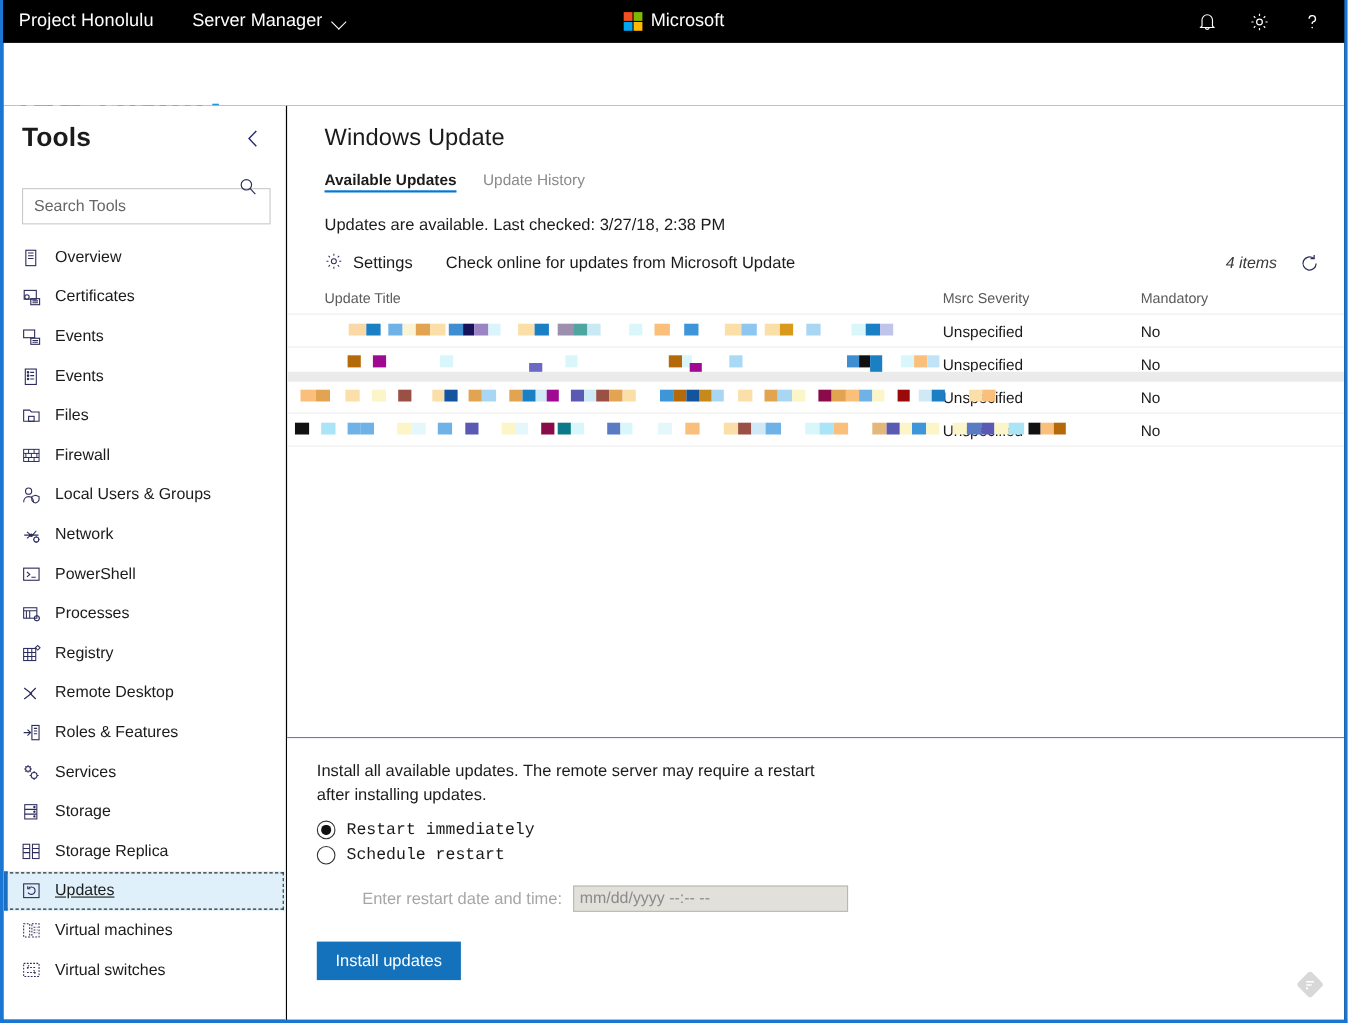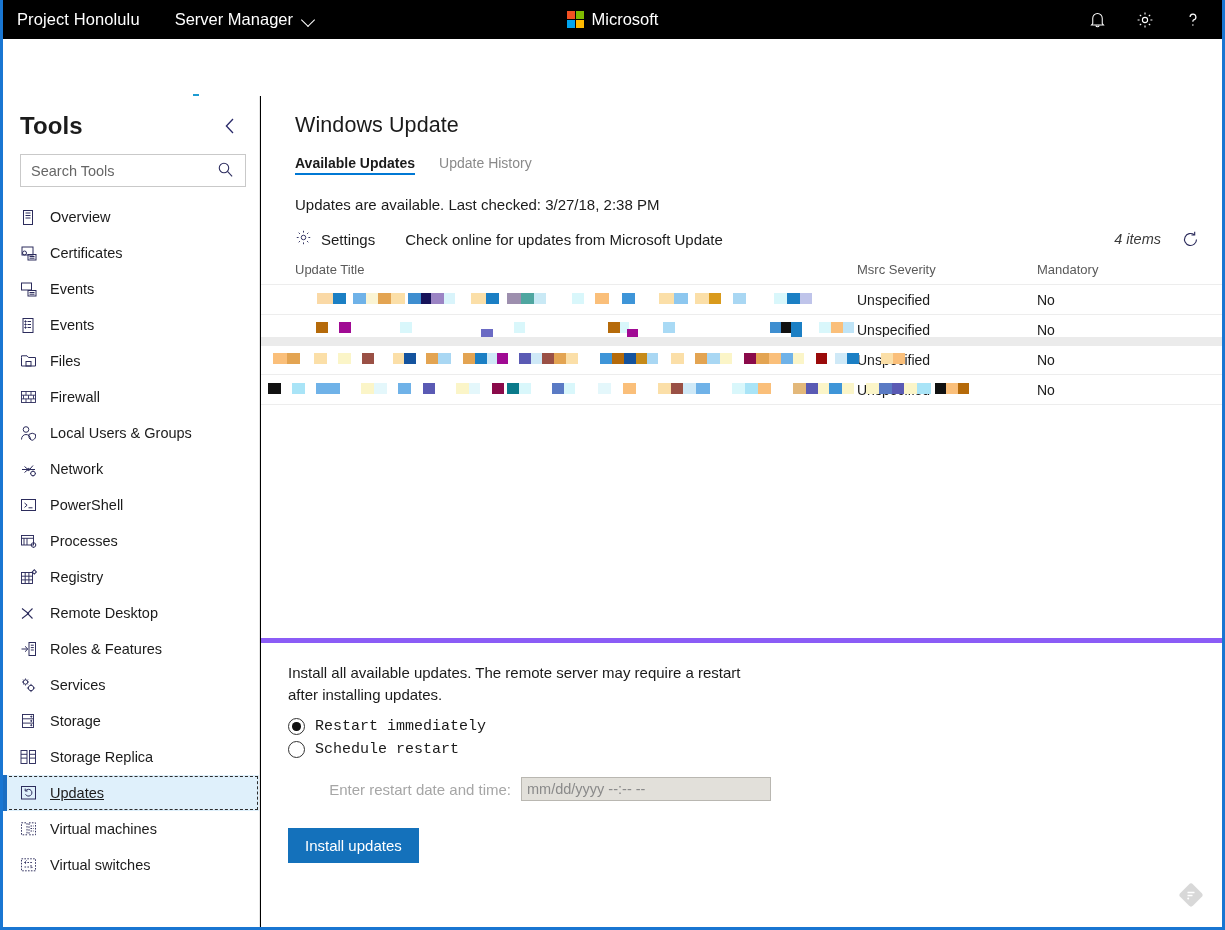--- a/index.html
+++ b/index.html
@@ -74,21 +74,21 @@
   .side-head {
     display: flex; align-items: center; padding: 16px 16px 0 17px;
   }
   .side-title { font-size: 24px; color: #1b1b1b; font-weight: 600; letter-spacing: .1px; }
   .collapse-btn { margin-left: auto; width: 26px; height: 26px; display:flex;
     align-items:center; justify-content:center; cursor:pointer; color:#2a2a6a; }
   .searchwrap { margin: 14px 16px 0 17px; position: relative; }
   .searchbox {
     width: 226px; height: 33px; border: 1px solid #c9c9c9; background: #fff;
     padding: 0 34px 0 10px; font-size: 14.5px; color: #333;
-    font-family: "Liberation Sans", sans-serif; outline: none;
+    font-family: "Liberation Sans", sans-serif; outline: none; margin-top: 17px;
   }
   .searchbox::placeholder { color: #666; }
   .search-icon { position: absolute; right: 9px; top: 7px; color: #2d2d5f; pointer-events:none; }
   .toollist { margin-top: 12px; }
   .tool-item {
     position: relative; height: 36px; display: flex; align-items: center;
     padding-left: 17px; cursor: pointer; color: #1b1b1b; font-size: 14.5px;
   }
   .tool-item .tic { width: 26px; min-width:26px; height: 20px; display: flex;
     align-items: center; justify-content: flex-start; color: #2c2c5c; }
@@ -130,22 +130,22 @@
   .c-man { width: 180px; }
   .trow {
     display: flex; align-items: center; padding-left: 34px; height: 30px;
     font-size: 14px; color: #1b1b1b; border-bottom: 1px solid #ededed;
   }
   .trow .c-title { position: relative; height: 30px; }
   .grayband { position:absolute; left:0; right:0; top:55px; height:9px; background:#ebebeb; }
 
   
   .bottom-panel {
-    position: absolute; left: 0; right: 0; bottom: 0; height: 289px;
-    border-top: 5px solid #8b5cf6; background: #fff;
+    position: absolute; left: 0; right: 0; bottom: 0; height: 257px;
+    border-top: 1px solid #8b5cf6; background: #fff;
   }
   .bp-text { margin: 19px 0 0 27px; width: 480px; font-size: 15px;
     color: #1b1b1b; line-height: 22px; }
   .radios { margin: 9px 0 0 27px; }
   .radio-row { display:flex; align-items:center; gap:10px; height: 23px; cursor:pointer; }
   .radio {
     width: 17px; height: 17px; border-radius: 50%; border: 1.4px solid #333;
     position: relative; background: #fff; flex: none;
   }
   .radio.checked:after {

